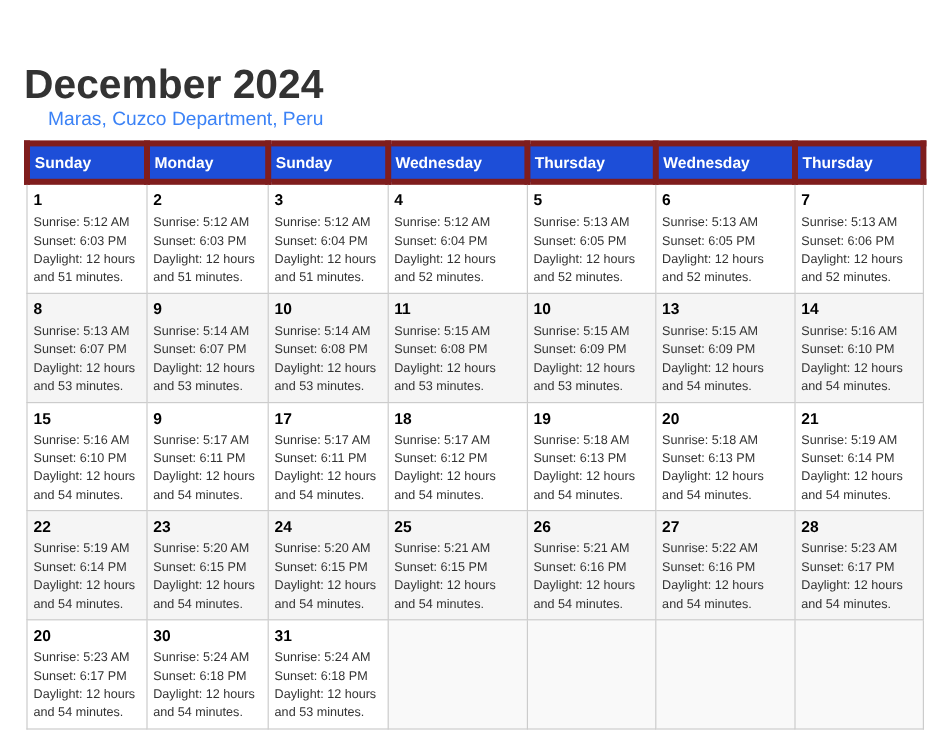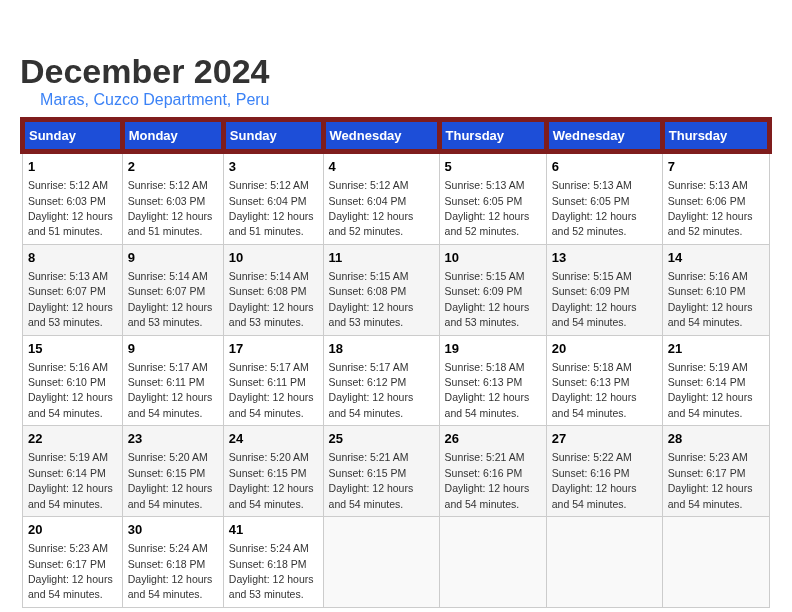--- a/index.html
+++ b/index.html
@@ -230,21 +230,21 @@
       </tr>
       <tr>
         <td><span class="day-num">20</span>
 <span class="day-detail">Sunrise: 5:23 AM</span><br>
 <span class="day-detail">Sunset: 6:17 PM</span><br>
 <span class="day-detail">Daylight: 12 hours and 54 minutes.</span></td>
         <td><span class="day-num">30</span>
 <span class="day-detail">Sunrise: 5:24 AM</span><br>
 <span class="day-detail">Sunset: 6:18 PM</span><br>
 <span class="day-detail">Daylight: 12 hours and 54 minutes.</span></td>
-        <td><span class="day-num">41</span>
+        <td><span class="day-num">31</span>
 <span class="day-detail">Sunrise: 5:24 AM</span><br>
 <span class="day-detail">Sunset: 6:18 PM</span><br>
 <span class="day-detail">Daylight: 12 hours and 53 minutes.</span></td>
         <td class="empty"></td>
         <td class="empty"></td>
         <td class="empty"></td>
         <td class="empty"></td>
       </tr>
     </tbody>
 </table>

